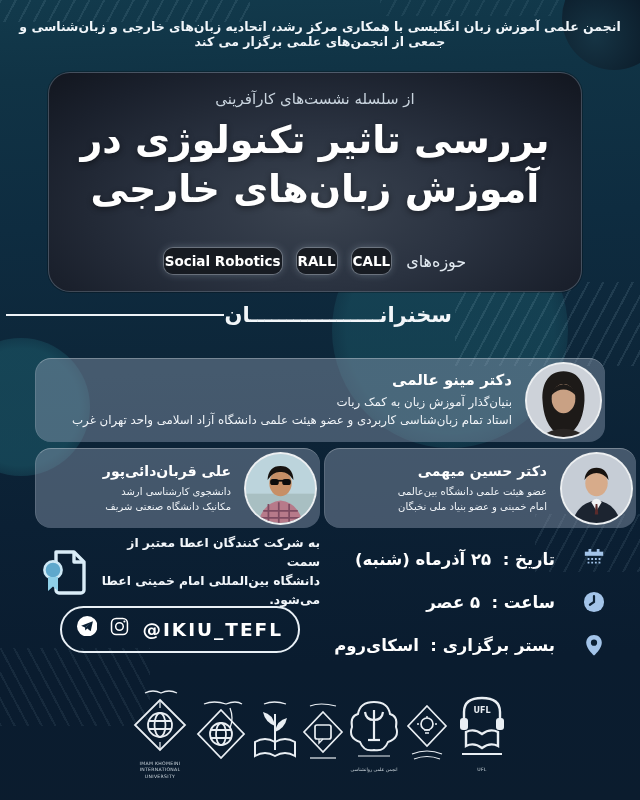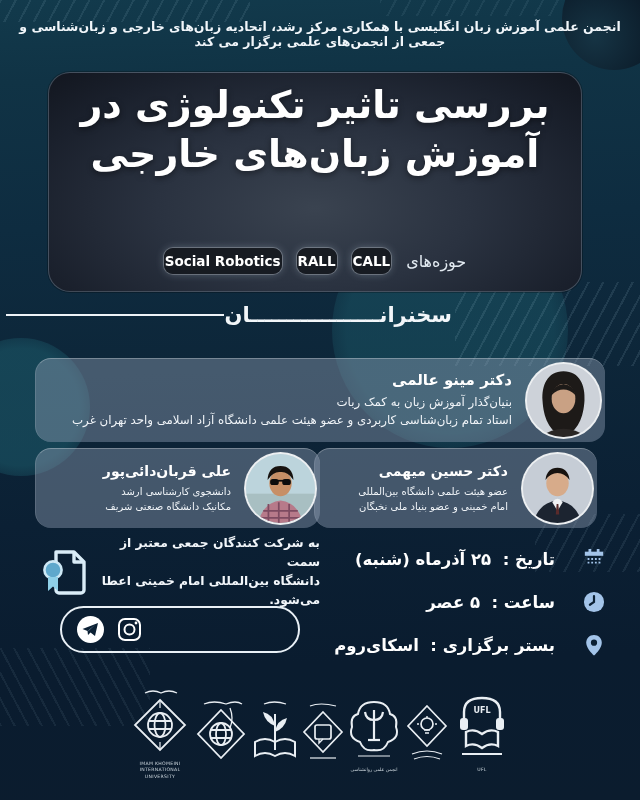--- a/index.html
+++ b/index.html
@@ -65,21 +65,21 @@
   .speaker-card .avatar{
     flex:0 0 auto; border-radius:50%; overflow:hidden; background:#d6dbe1;
     border:2px solid rgba(255,255,255,0.55); margin:3px;
   }
   .speaker-card .avatar svg{ display:block; width:100%; height:100%;}
   .speaker-card .info{ flex:1; padding:0 10px 0 12px; text-align:right; direction:rtl;}
   .speaker-card .s-name{ color:#ffffff; font-weight:bold; font-size:15px; margin-bottom:5px;}
   .speaker-card .s-line{ color:#f0f4f8; font-size:11.8px; line-height:1.5;}
   #speaker-card-1{ left:35px; top:358px; width:570px; height:84px;}
   #speaker-card-1 .avatar{ width:77px; height:77px;}
-  #speaker-card-2{ left:314px; top:448px; width:283px; height:80px;}
+  #speaker-card-2{ left:324px; top:448px; width:312px; height:80px;}
   #speaker-card-3{ left:35px;  top:448px; width:285px; height:80px;}
   #speaker-card-2 .avatar, #speaker-card-3 .avatar{ width:73px; height:73px;}
   #speaker-card-2 .s-name, #speaker-card-3 .s-name{ font-size:14px;}
   #speaker-card-2 .s-line, #speaker-card-3 .s-line{ font-size:10px;}
 
   
   .details{ position:absolute; right:35px; top:548px; width:290px; direction:rtl;}
   .detail-row{ display:flex; direction:rtl; align-items:center; gap:28px; margin-bottom:21px;}
   .detail-icon{ width:22px; height:22px; flex:0 0 auto; color:#a3c4e9;}
   .detail-text{ color:#ffffff; font-weight:bold; font-size:16.5px; white-space:nowrap;}
@@ -118,20 +118,21 @@
   <div class="planet"></div>
   <div class="blob big"></div>
   <div class="blob left"></div>
   <div class="streaks rm"></div>
   <div class="streaks rl"></div>
   <div class="streaks lb"></div>
 
   <div class="top-banner">انجمن علمی آموزش زبان انگلیسی با همکاری مرکز رشد، اتحادیه زبان‌های خارجی و زبان‌شناسی و جمعی از انجمن‌های علمی برگزار می کند</div>
 
   <div class="hero-card">
+    <div class="kicker">از سلسله نشست‌های کارآفرینی</div>
     <div class="hero-title">
       <div>بررسی تاثیر تکنولوژی در</div>
       <div>آموزش زبان‌های خارجی</div>
     </div>
     <div class="topics">
       <span class="topics-label">حوزه‌های</span>
       <span class="pill">CALL</span>
       <span class="pill">RALL</span>
       <span class="pill">Social Robotics</span>
     </div>
@@ -165,21 +166,21 @@
         <rect width="80" height="80" fill="#c6cdd6"></rect>
         <ellipse cx="40" cy="34" rx="13" ry="15" fill="#d7ab8a"></ellipse>
         <path d="M26 30 Q28 16 40 16 Q52 16 54 30 Q48 22 40 22 Q32 22 26 30 Z" fill="#17120f"></path>
         <path d="M12 80 Q18 56 40 54 Q62 56 68 80 Z" fill="#1c2430"></path>
         <path d="M34 56 L40 66 L46 56 Q43 52 40 52 Q37 52 34 56 Z" fill="#f0f2f4"></path>
         <path d="M39 58 L41 58 L42 70 L38 70 Z" fill="#5a2b2b"></path>
       </svg>
     </div>
     <div class="info">
       <div class="s-name">دکتر حسین میهمی</div>
-      <div class="s-line">عضو هیئت علمی دانشگاه بین‌المللی</div>
+      <div class="s-line">عضو هیئت علمی دانشگاه بین‌عالمی</div>
       <div class="s-line">امام خمینی و عضو بنیاد ملی نخبگان</div>
     </div>
   </div>
 
   <div class="speaker-card" id="speaker-card-3">
     <div class="avatar">
       <svg viewBox="0 0 80 80" xmlns="http://www.w3.org/2000/svg">
         <rect width="80" height="80" fill="#bcd4dc"></rect>
         <rect y="46" width="80" height="34" fill="#a8bfc2"></rect>
         <ellipse cx="40" cy="34" rx="13" ry="15" fill="#c78f66"></ellipse>
@@ -193,21 +194,21 @@
     </div>
     <div class="info">
       <div class="s-name">علی قربان‌دائی‌پور</div>
       <div class="s-line">دانشجوی کارشناسی ارشد</div>
       <div class="s-line">مکانیک دانشگاه صنعتی شریف</div>
     </div>
   </div>
 
   <div class="cert">
     <div class="cert-text">
-      <div>به شرکت کنندگان جمعی معتبر از سمت</div>
+      <div>به شرکت کنندگان اعطا معتبر از سمت</div>
       <div>دانشگاه بین‌المللی امام خمینی اعطا می‌شود.</div>
     </div>
     <div class="cert-icon">
       <svg viewBox="0 0 46 48" xmlns="http://www.w3.org/2000/svg">
         <path d="M14 4 H32 L42 14 V42 A3 3 0 0 1 39 45 H17 A3 3 0 0 1 14 42 Z" fill="none" stroke="#d9ecf7" stroke-width="3.4" stroke-linejoin="round"></path>
         <path d="M32 4 L32 14 L42 14" fill="none" stroke="#d9ecf7" stroke-width="3.4" stroke-linejoin="round"></path>
         <circle cx="11" cy="22" r="8.6" fill="#5fa8cc" stroke="#cde8f5" stroke-width="2.6"></circle>
         <path d="M6 29 L6 43 L11 38.5 L16 43 L16 29 Z" fill="#8fd0e8"></path>
       </svg>
     </div>
@@ -261,20 +262,21 @@
         <path d="M10.5 15 L18.5 8.5 L12 14.5 Z" fill="#7a93a8"></path>
       </svg>
     </span>
     <span class="ig-icon">
       <svg viewBox="0 0 25 25" fill="none" stroke="currentColor" stroke-width="2" xmlns="http://www.w3.org/2000/svg">
         <rect x="2" y="2" width="21" height="21" rx="6"></rect>
         <circle cx="12.5" cy="12.5" r="5"></circle>
         <circle cx="19" cy="6" r="1.4" fill="currentColor" stroke="none"></circle>
       </svg>
     </span>
+    <span class="handle">@IKIU_TEFL</span>
   </div>
 
   <div class="logos">
 
     <div class="logo">
       <svg width="62" height="70" viewBox="0 0 62 70" fill="none" stroke="#e9eef3" stroke-width="1.8" xmlns="http://www.w3.org/2000/svg">
         <path d="M16 5 Q24 1 32 5 Q40 1 48 5" stroke-width="1.3"></path>
         <path d="M31 12 L56 37 L31 62 L6 37 Z"></path>
         <circle cx="31" cy="37" r="12"></circle>
         <ellipse cx="31" cy="37" rx="5.5" ry="12"></ellipse>

